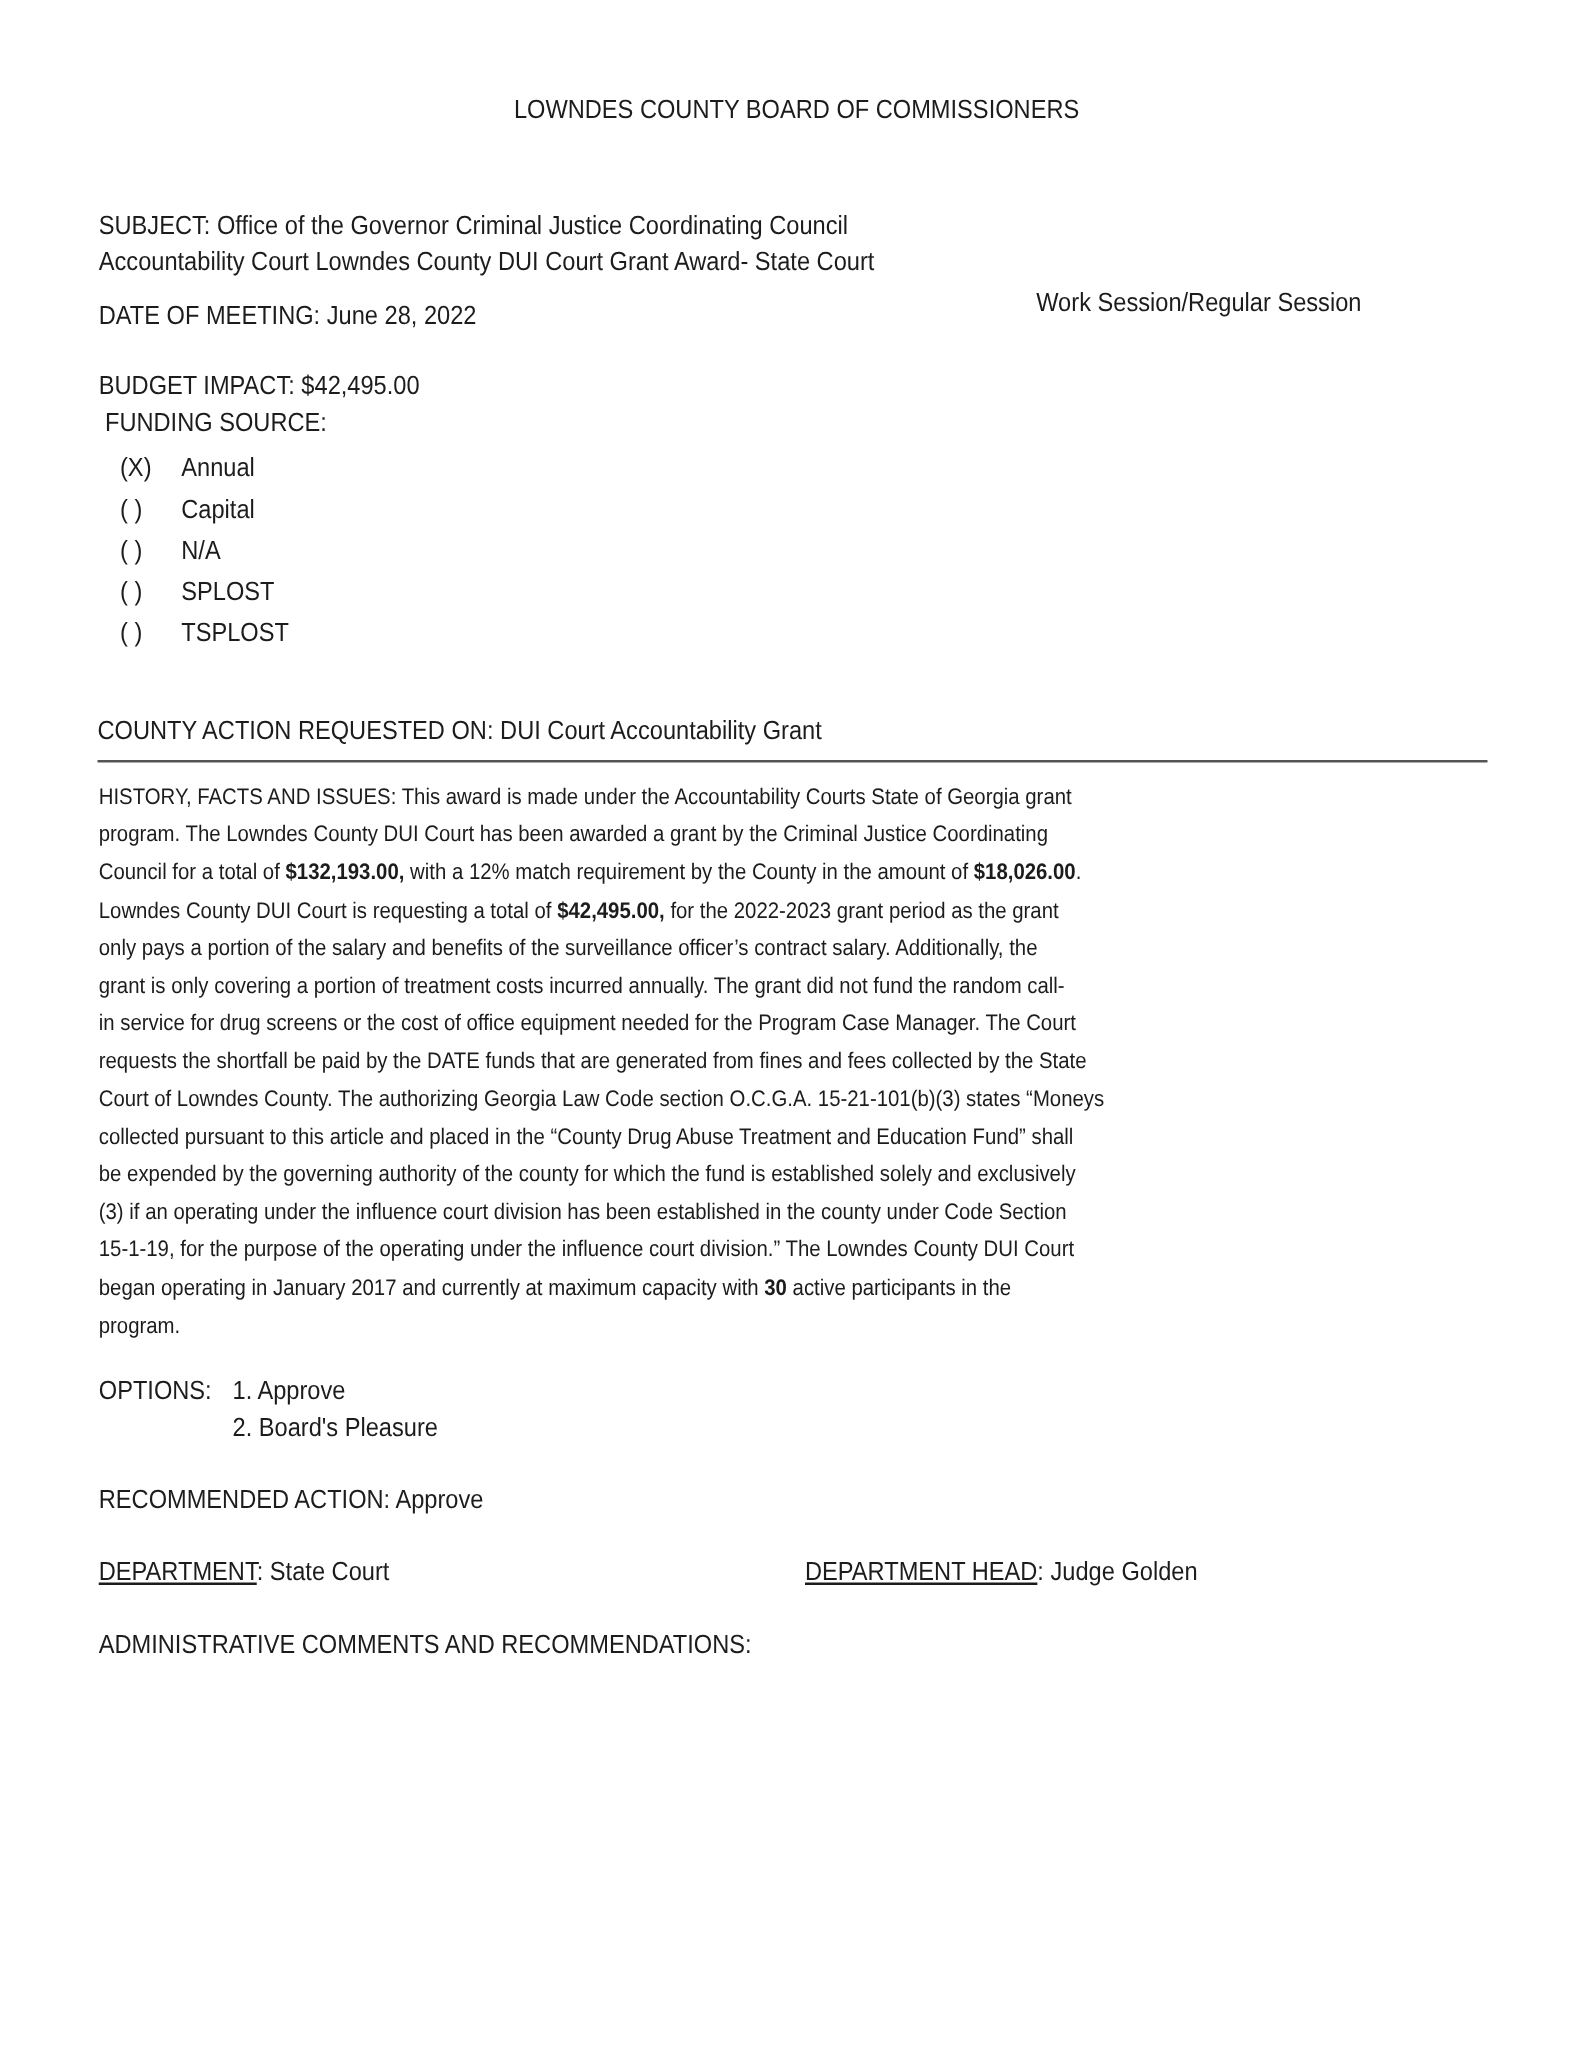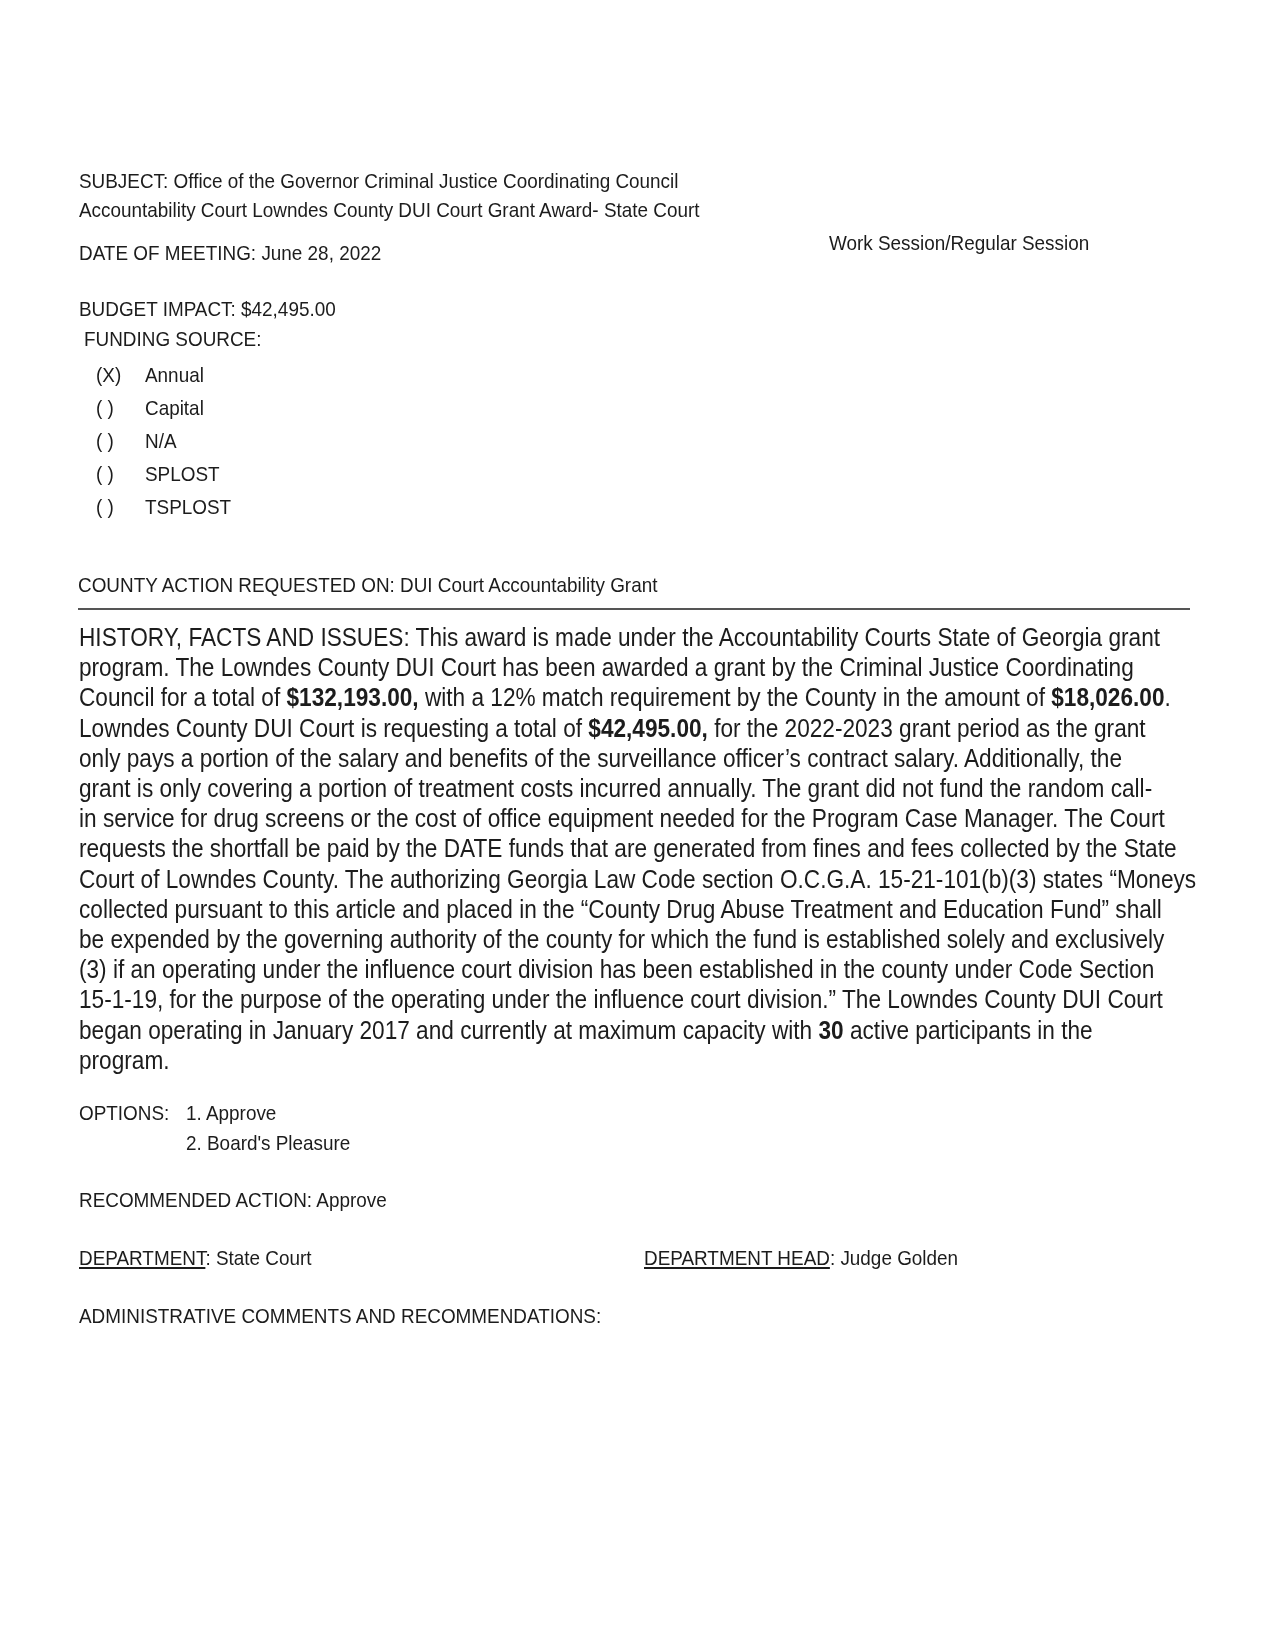--- a/index.html
+++ b/index.html
@@ -4,30 +4,33 @@
 <style>
   html, body { margin:0; padding:0; background:#ffffff; }
   body { width:1275px; height:1651px; position:relative; overflow:hidden;
          font-family:"Liberation Sans Narrow","Liberation Sans", sans-serif; color:#1c1c1c; }
   .page { position:absolute; left:0; top:0; width:1275px; height:1651px; }
   .t { position:absolute; font-size:21px; line-height:26px; white-space:nowrap;
        transform-origin:left top; }
   .center { left:0; width:1275px; text-align:center; }
   .c { transform:scaleX(0.9); }
   .rule { position:absolute; left:78px; top:608px; width:1112px; height:0; border-top:2px solid #555; }
-  .para { position:absolute; left:79px; top:622px; width:1120px; font-size:25px; line-height:30.2px; }
+  .para { position:absolute; left:79px; top:622px; width:1120px; font-size:18px; line-height:30.2px; }
   .para .ln { display:block; white-space:nowrap; transform:scaleX(0.905); transform-origin:left top; }
   b { font-weight:bold; }
   u { text-decoration:underline; }
 </style>
 </head>
 <body>
 
 <div class="page">
 
+  <div class="t center" style="top:75px;">
+    <span class="c" style="display:inline-block;transform-origin:center top;">LOWNDES COUNTY BOARD OF COMMISSIONERS</span>
+  </div>
 
   <div class="t c" style="left:79px;top:168px;">
     <span>SUBJECT:</span>
     <span>Office of the Governor Criminal Justice Coordinating Council</span>
   </div>
   <div class="t c" style="left:79px;top:197px;">Accountability Court Lowndes County DUI Court Grant Award- State Court</div>
 
   <div class="t c" style="left:79px;top:240px;">
     <span>DATE OF MEETING:</span>
     <span>June 28, 2022</span>

